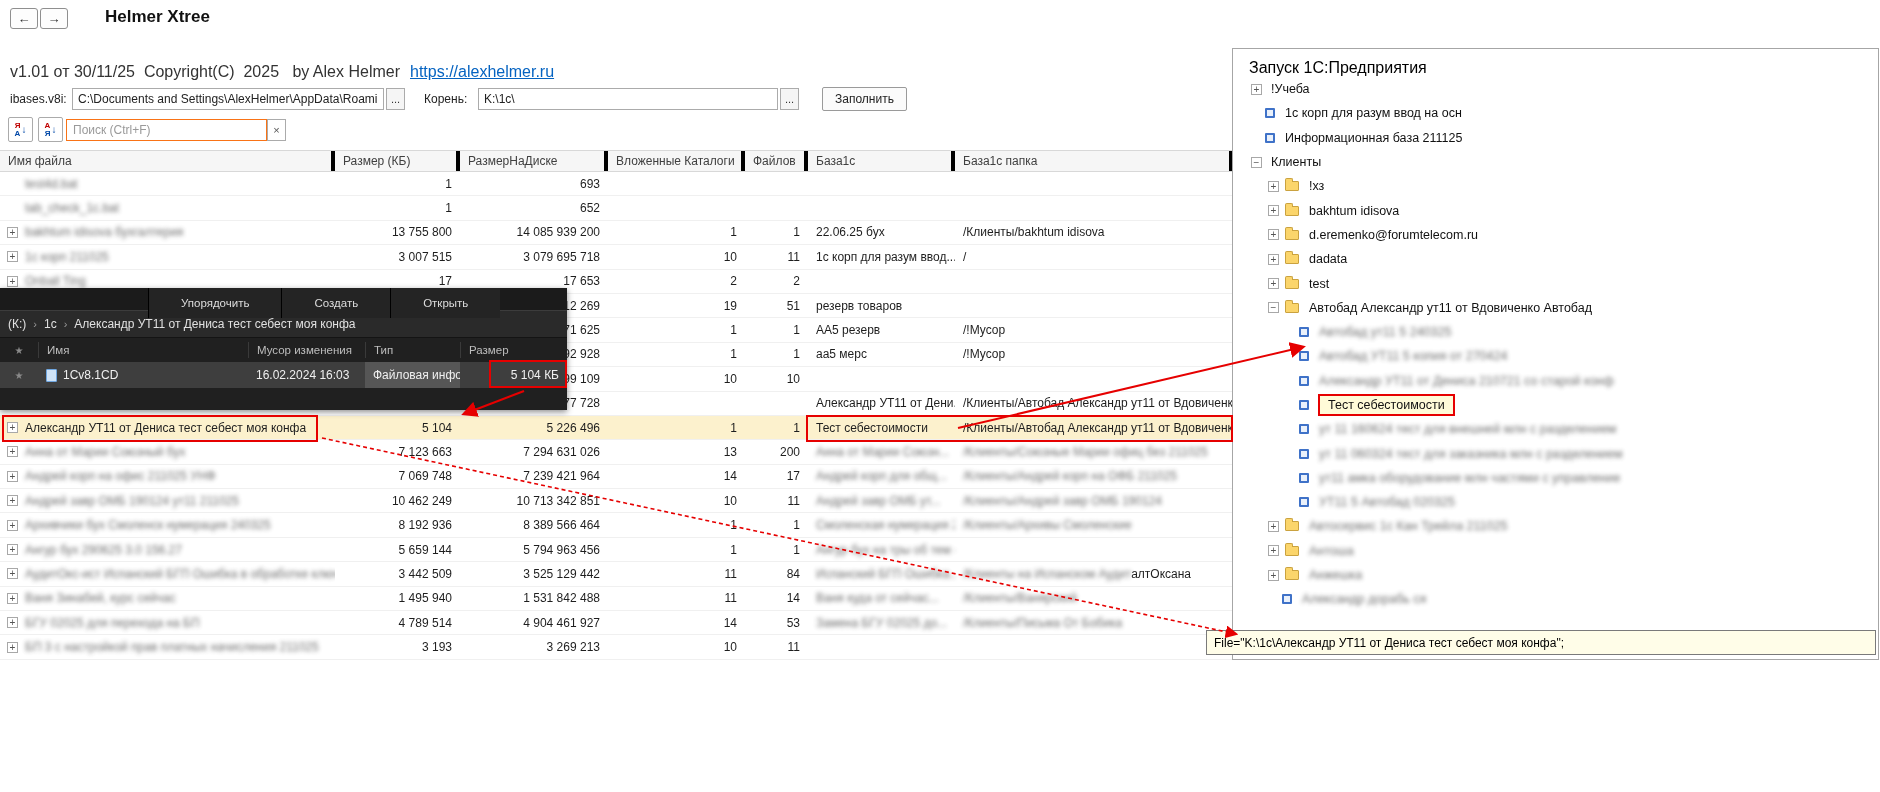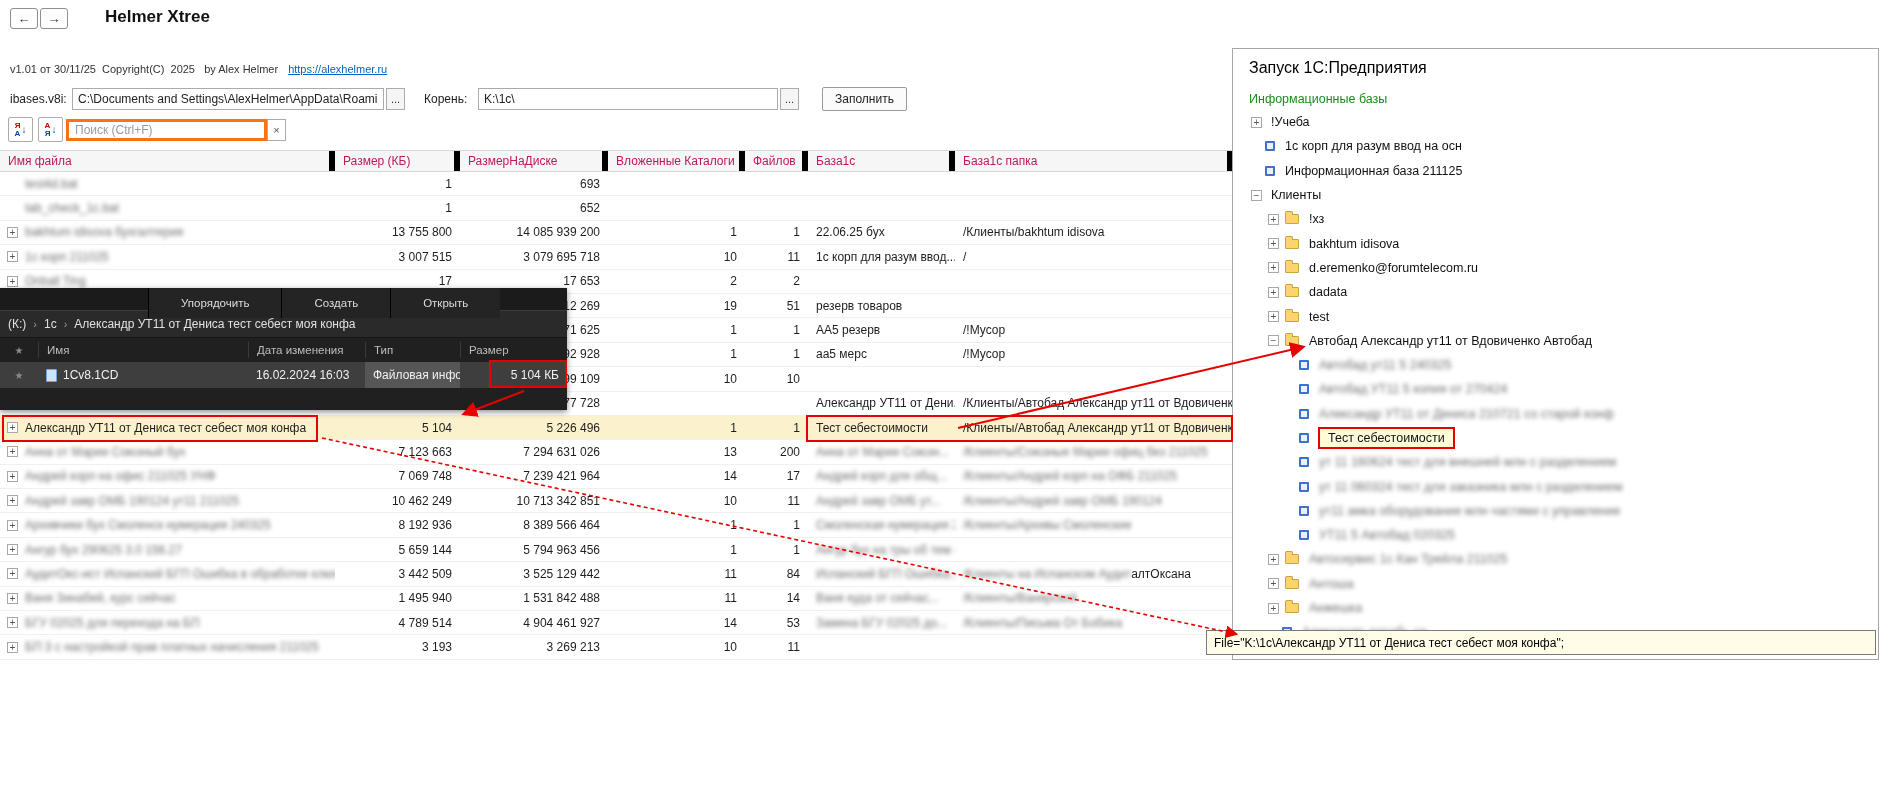--- a/index.html
+++ b/index.html
@@ -6,44 +6,44 @@
   html,body{width:1880px;height:792px;}
   body{position:relative;font-family:"Liberation Sans",sans-serif;background:#fff;overflow:hidden;font-size:12px;color:#1e1e1e;}
   button{font-family:inherit;cursor:pointer;}
   input{font-family:inherit;}
 
   
   .navbtn{position:absolute;width:28px;height:21px;border:1px solid #8f8f8f;background:#fdfdfd;border-radius:3px;font-size:13px;line-height:1;color:#333;padding:0;}
   #btn-back{left:10px;top:8px;}
   #btn-fwd{left:40px;top:8px;}
   .apptitle{position:absolute;left:105px;top:7px;font-size:17px;font-weight:700;color:#111;}
-  .version{position:absolute;left:10px;top:63px;font-size:11px;color:#333;white-space:pre;text-align:right;}
+  .version{position:absolute;left:10px;top:63px;font-size:16px;color:#333;white-space:pre;text-align:right;}
   .link{color:#0563c1;text-decoration:underline;margin-left:10px;cursor:pointer;}
 
   
   .flabel{position:absolute;top:92px;font-size:12px;color:#222;}
   .tinput{position:absolute;top:88px;height:22px;border:1px solid #ababab;font-size:12px;padding:0 5px;color:#222;background:#fff;}
   .dots{position:absolute;top:88px;width:19px;height:22px;border:1px solid #ababab;background:#f5f5f5;font-size:11px;padding:0;color:#333;}
   .fillbtn{position:absolute;top:87px;left:822px;height:24px;padding:0 12px;border:1px solid #9a9a9a;background:#fbfbfb;font-size:12px;border-radius:2px;color:#222;}
 
   
   #sort-buttons{position:absolute;left:8px;top:117px;display:flex;gap:5px;}
   .sortbtn{width:25px;height:25px;border:1px solid #ababab;background:#fff;border-radius:2px;display:flex;align-items:center;justify-content:center;gap:1px;padding:0;}
   .sort-letters{display:flex;flex-direction:column;line-height:1;font-size:8px;font-weight:700;}
   .l-red{color:#c00000;} .l-blue{color:#0048a8;}
   .sort-arrow{font-size:10px;color:#0048a8;line-height:1;}
-  #search{position:absolute;left:66px;top:119px;width:201px;height:22px;border:3px solid #f97316;font-size:12px;padding:0 6px;color:#222;}
+  #search{position:absolute;left:66px;top:119px;width:201px;height:22px;border:1px solid #f97316;font-size:12px;padding:0 6px;color:#222;}
   #search::placeholder{color:#9a9a9a;}
   #clear{position:absolute;left:267px;top:119px;width:19px;height:22px;border:1px solid #ababab;background:#fff;font-size:11px;color:#555;padding:0;}
 
   
   #table{position:absolute;left:0;top:150px;width:1233px;z-index:1;}
   .grid-cols{display:grid;grid-template-columns:335px 125px 148px 137px 63px 147px 278px;}
   .thead{height:22px;background:#f6f6f6;border-top:1px solid #d8d8d8;border-bottom:1px solid #d8d8d8;}
-  .th{font-size:12px;color:#be185d;padding:3px 8px 0;border-right:6px solid #000000;white-space:nowrap;overflow:hidden;}
+  .th{font-size:12px;color:#404040;padding:3px 8px 0;border-right:4px solid #000000;white-space:nowrap;overflow:hidden;}
   .tr{height:24.4px;border-bottom:1px solid #f0f0f0;align-items:center;font-size:12px;color:#1e1e1e;}
   .tr.hl{background:#fcf1cd;}
   .td{padding:0 8px;white-space:nowrap;overflow:hidden;display:flex;align-items:center;height:100%;}
   .td.num{justify-content:flex-end;font-variant-numeric:tabular-nums;}
   .name-cell{padding-left:7px;}
   .exp{flex:0 0 auto;width:11px;height:11px;border:1px solid #a8a8a8;background:#fff;color:#555;font-size:10px;line-height:9px;text-align:center;margin-right:7px;display:inline-block;}
   .exp-sp{flex:0 0 auto;width:18px;display:inline-block;}
   .blur{filter:blur(2.3px);color:#5f5f5f;opacity:.9;}
 
   
@@ -432,42 +432,41 @@
       <span class="ex-sep">›</span>
       <span class="ex-crumb">1с</span>
       <span class="ex-sep">›</span>
       <span class="ex-crumb">Александр УТ11 от Дениса тест себест моя конфа</span>
     </div>
   <div id="ex-head" class="ex-grid">
     <div class="ex-rail">
         <span class="star">★</span>
       </div>
   <div class="ex-th">Имя</div>
-      <div class="ex-th">Дата изменения</div>
+      <div class="ex-th">Мусор изменения</div>
       <div class="ex-th">Тип</div>
       <div class="ex-th">Размер</div>
     </div>
   <div class="ex-grid ex-filerow">
     <div class="ex-rail">
         <span class="star">★</span>
       </div>
     <div class="ex-td">
         <span class="fileicon"></span>
         <span>1Cv8.1CD</span>
       </div>
     <div class="ex-td">16.02.2024 16:03</div>
     <div class="ex-td ex-type">Файловая инфор...</div>
     <div class="ex-td ex-size">5 104 КБ</div>
   </div>
 </div>
 <div class="redbox" id="rb-exsize"></div>
 
 <div id="launcher">
   <div class="l-title">Запуск 1С:Предприятия</div>
-  <div class="l-group">Информационные базы</div>
   <div id="tree">
       <div class="titem" style="padding-left: 18px;">
         <span class="exp">+</span>
         <span class="tlabel">!Учеба</span>
       </div>
       <div class="titem" style="padding-left: 32px;">
         <span class="baseicon"></span>
         <span class="tlabel">1с корп для разум ввод на осн</span>
       </div>
       <div class="titem" style="padding-left: 32px;">

